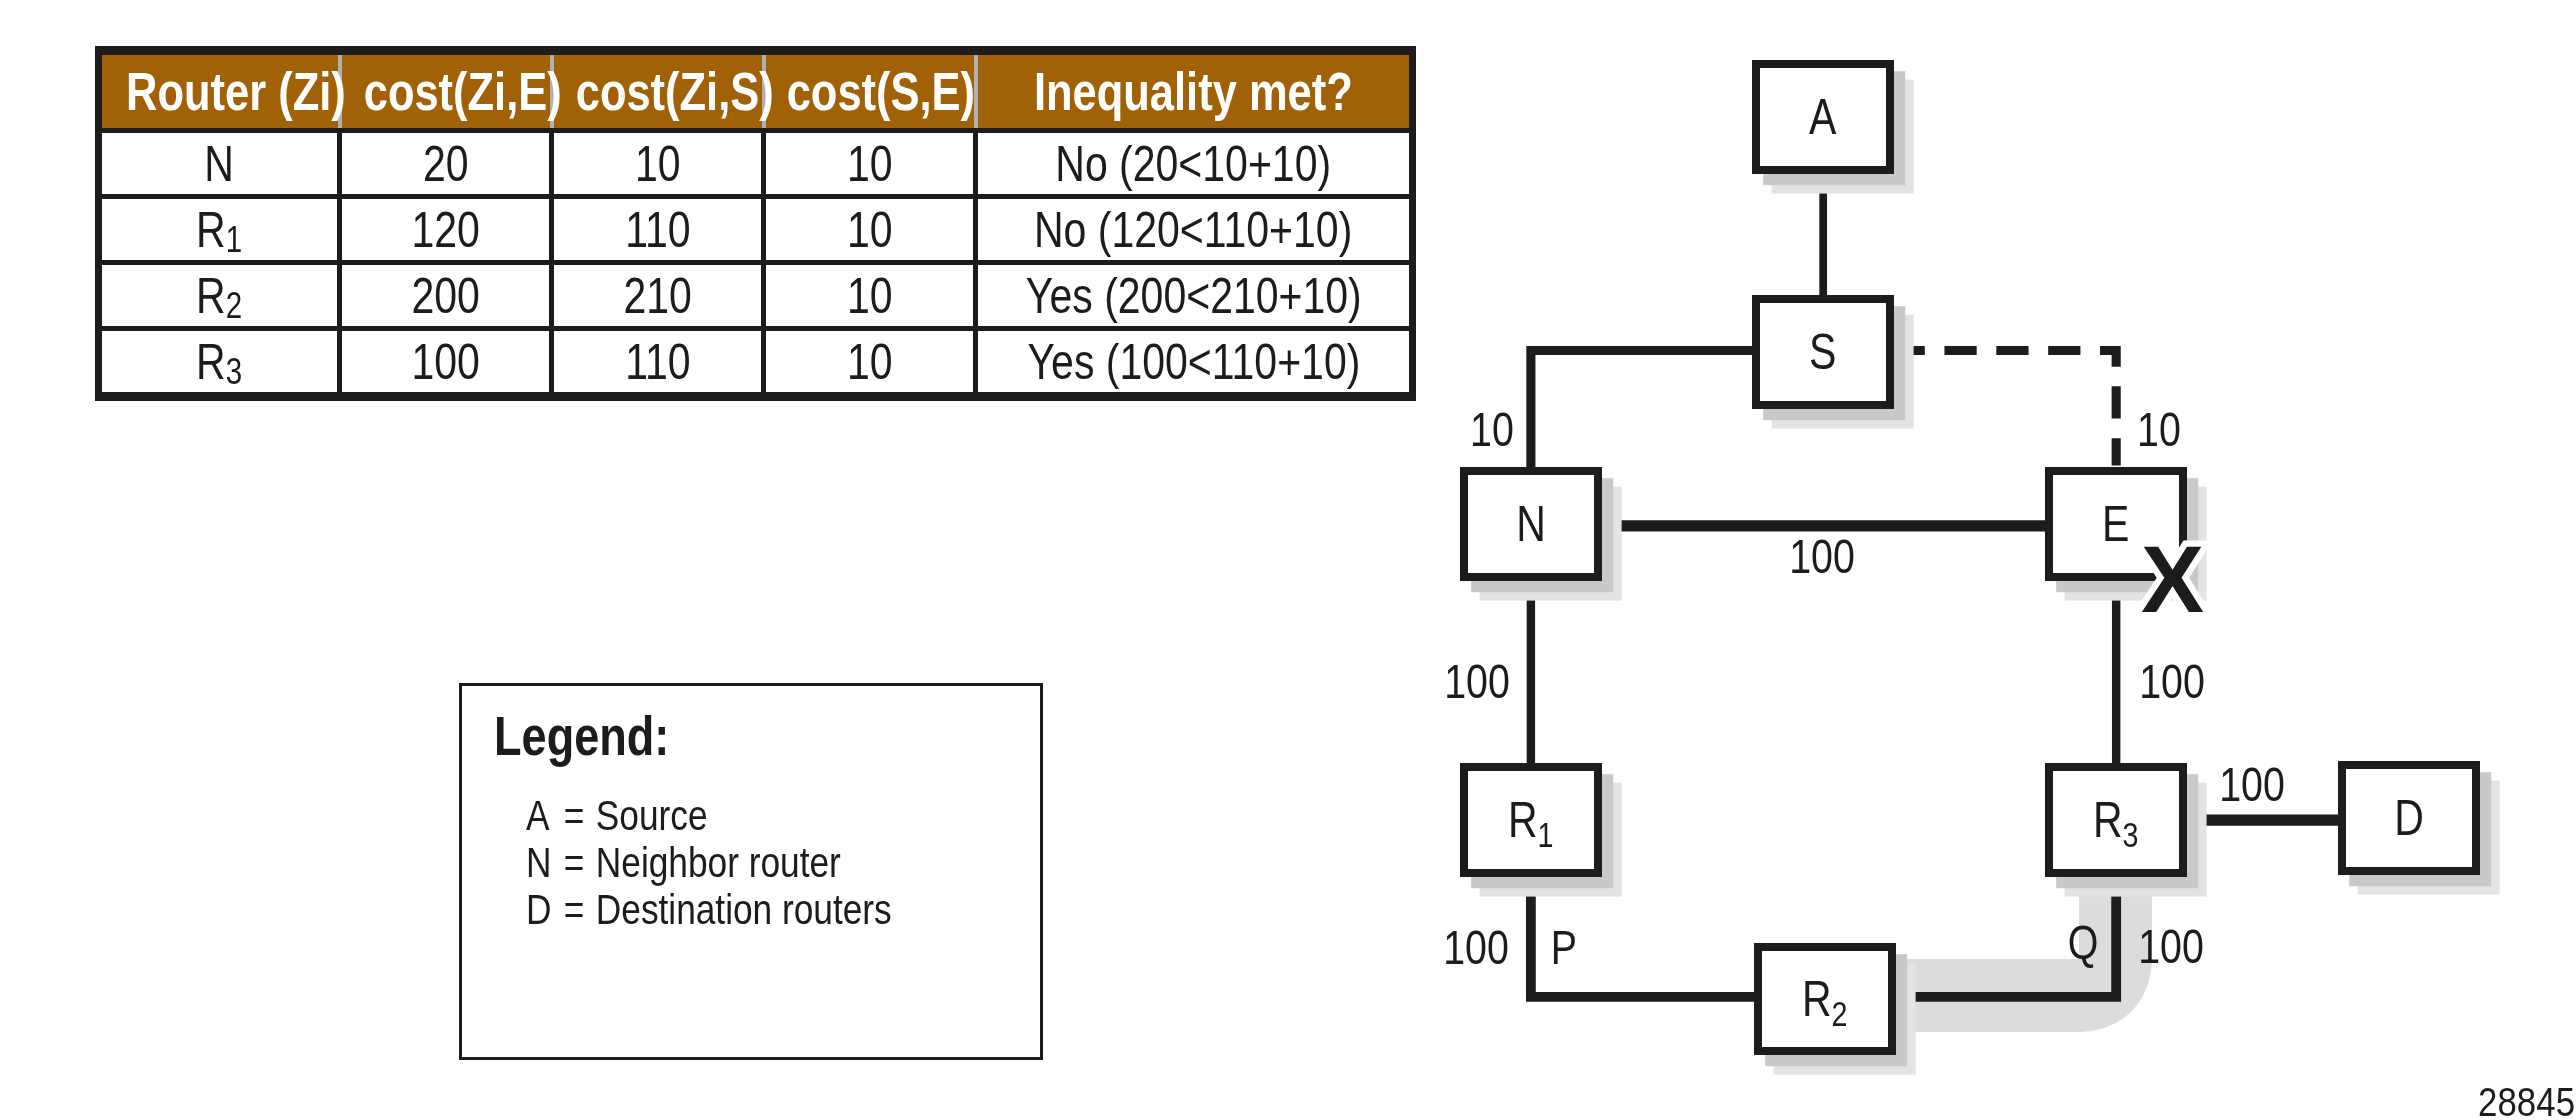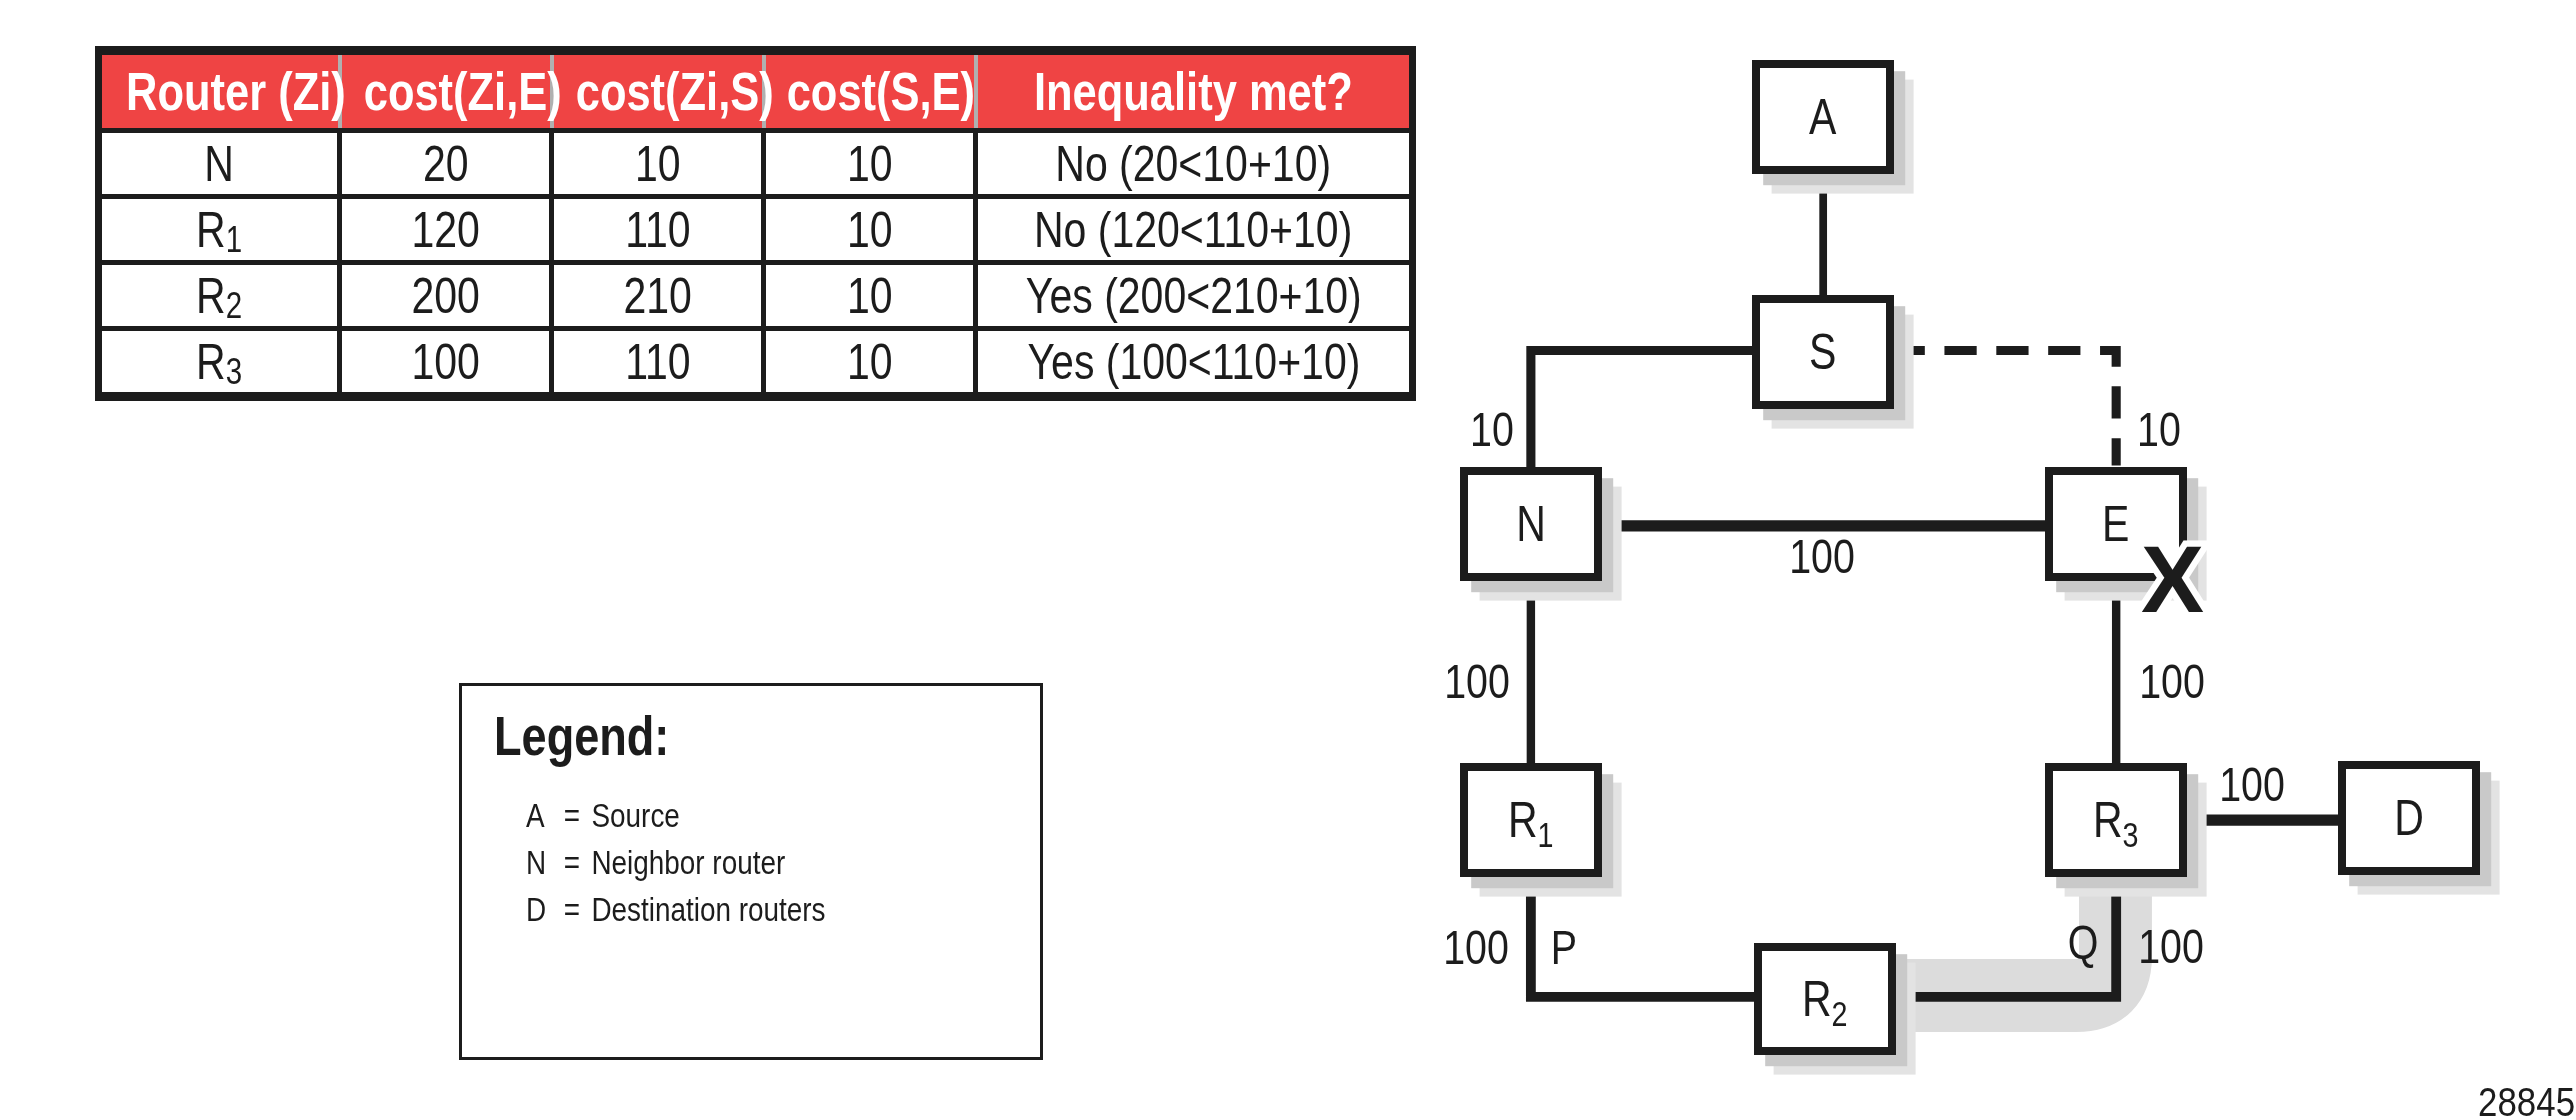--- a/index.html
+++ b/index.html
@@ -12,38 +12,38 @@
   .cx{display:inline-block;transform:scaleX(0.82);transform-origin:center;white-space:nowrap;}
   .cxl{display:inline-block;transform:scaleX(0.82);transform-origin:left center;white-space:nowrap;}
 
   
   table.cost{
     position:absolute;left:95px;top:46px;width:1314px;z-index:2;
     border-collapse:collapse;table-layout:fixed;
     border:7px solid #1c1c1c;border-top-width:9.8px;border-bottom-width:9.8px;
   }
   .cost th{
-    background:#ef4444;color:#ffffff;font-weight:bold;font-size:53px;
+    background:#a16207;color:#ffffff;font-weight:bold;font-size:53px;
     height:73px;padding:0;text-align:center;vertical-align:middle;
     border-left:4.2px solid #b0b0b0;border-bottom:5.6px solid #1c1c1c;
   }
   .cost th:first-child{border-left:none;}
   .cost td{
     font-size:50px;height:61px;padding:0;text-align:center;vertical-align:middle;
     border:5.6px solid #1c1c1c;background:#ffffff;
   }
   .sub{font-size:0.72em;position:relative;top:0.16em;}
 
   
   .legend{
     position:absolute;left:459px;top:683px;width:584px;height:377px;z-index:2;
     border:3.5px solid #1c1c1c;box-sizing:border-box;background:#ffffff;
   }
   .legend-title{margin:18px 0 0 32px;font-size:55px;font-weight:bold;}
-  .legend-items{margin:24px 0 0 64px;font-size:34px;line-height:47px;}
+  .legend-items{margin:24px 0 0 64px;font-size:43px;line-height:47px;}
   .lkey{display:inline-block;width:46px;}
   .leq{display:inline-block;margin-right:14px;}
 
   
   .layer{position:absolute;left:0;top:0;z-index:1;}
   .node{
     position:absolute;width:142px;height:114px;box-sizing:border-box;z-index:2;
     background:#ffffff;border:8.4px solid #1c1c1c;
     display:flex;align-items:center;justify-content:center;font-size:50px;
     box-shadow:11.2px 11.2px 0 0 #c9c9c9, 19.6px 19.6px 0 0 #e3e3e3;

